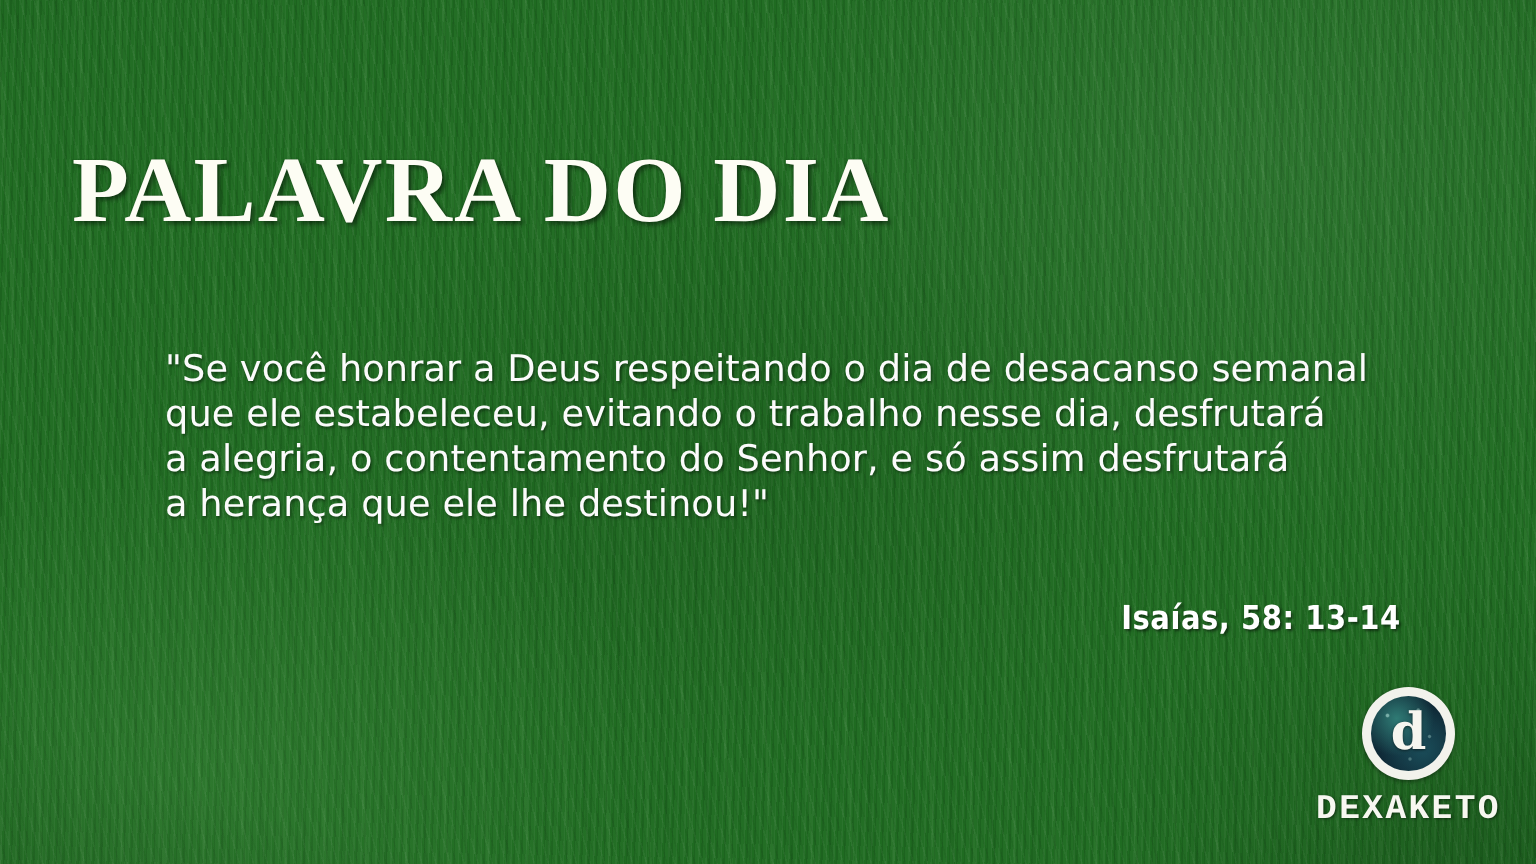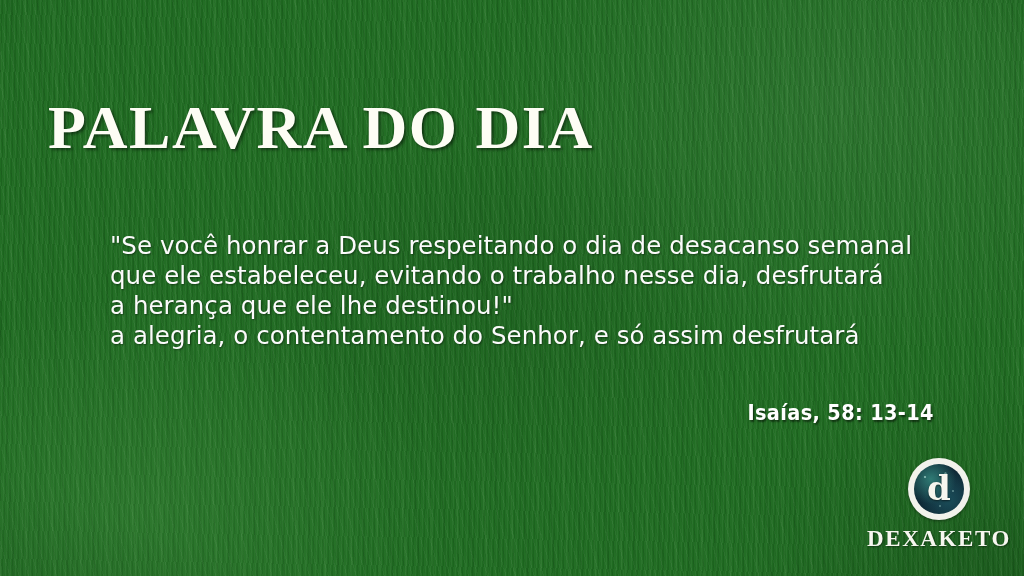--- a/index.html
+++ b/index.html
@@ -199,21 +199,21 @@
     text-shadow:0 1px 2px rgba(0,0,0,0.55);
     transform:translateY(-1px);
   }
 
   .logo-wordmark {
     position:absolute;
     left:0;
     top:68px;
     width:100%;
     text-align:center;
-    font-family:Liberation Serif, serif;
+    font-family:Liberation Mono, monospace;
     font-weight:bold;
     font-size:23px;
     letter-spacing:1.6px;
     color:#f7f7f0;
     text-shadow:1px 1px 2px rgba(0,0,0,0.45);
     white-space:nowrap;
   }
 </style>
 </head>
 <body>
@@ -226,22 +226,22 @@
   <div class="texture-blotch"></div>
   <div class="vignette"></div>
 
   <div class="content">
 
     <h1 class="slide-title">PALAVRA DO DIA</h1>
 
     <div class="quote-block">
       <div class="quote-line">"Se você honrar a Deus respeitando o dia de desacanso semanal</div>
       <div class="quote-line">que ele estabeleceu, evitando o trabalho nesse dia, desfrutará</div>
+      <div class="quote-line">a alegria, o contentamento do Senhor, e só assim desfrutará</div>
       <div class="quote-line">a herança que ele lhe destinou!"</div>
-      <div class="quote-line">a alegria, o contentamento do Senhor, e só assim desfrutará</div>
     </div>
 
     <div class="citation">Isaías, 58: 13-14</div>
 
     <div class="logo">
       <div class="logo-emblem">
         <div class="logo-disc">
           <span class="logo-monogram">d</span>
         </div>
       </div>

